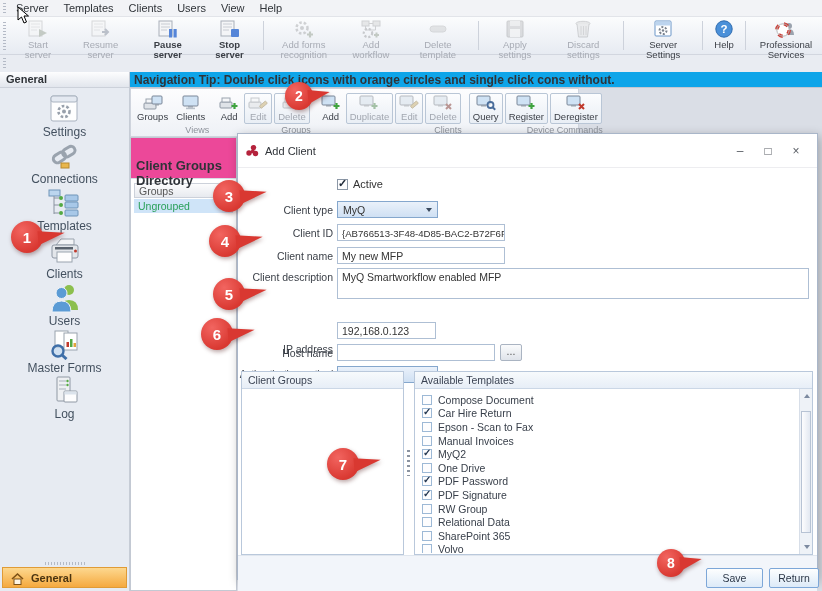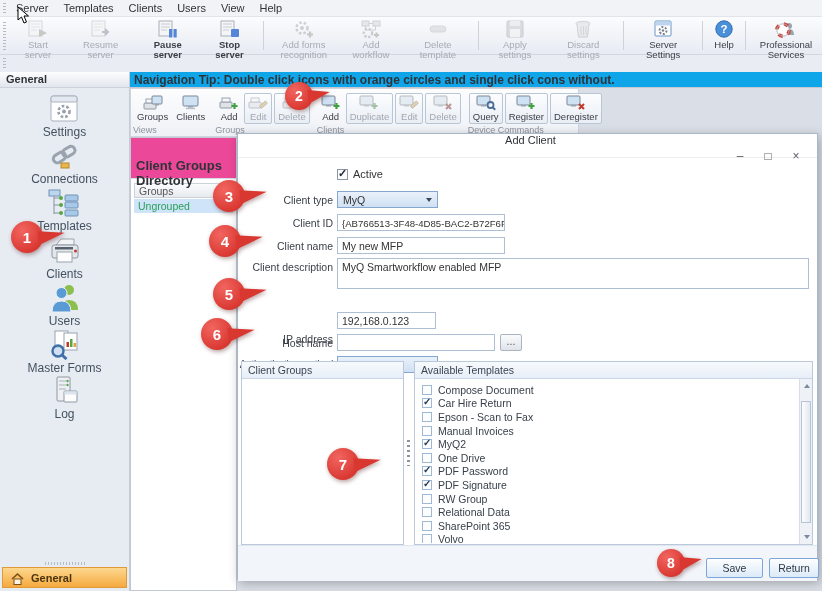--- a/index.html
+++ b/index.html
@@ -32,34 +32,34 @@
 .side-item{height:47px;display:flex;flex-direction:column;align-items:center;justify-content:flex-start;}
 .slabel{margin-top:1px;color:#43505f;font-size:12px;}
 .side-grip{position:absolute;bottom:26px;left:45px;width:40px;height:3px;background:repeating-linear-gradient(to right,#b4bac6 0 1px,transparent 1px 3px);}
 .side-footer{position:absolute;bottom:3px;left:2px;right:2px;height:21px;background:linear-gradient(#fdd88f,#f5a93f);border:1px solid #e09b36;display:flex;align-items:center;gap:6px;padding-left:7px;font-weight:bold;color:#4a3410;}
 
 .navtip{position:absolute;left:130px;top:72px;width:692px;height:16px;background:#0ea5e9;border-bottom:1px solid #c2c7d1;font-weight:bold;color:#2f3338;font-size:12px;padding:1px 4px;}
 
 .ribbon{position:absolute;left:130px;top:88px;width:449px;height:49px;background:linear-gradient(#fdfdfe,#eef1f6);border:1px solid #cfd4dd;display:flex;}
 .rgroup{display:flex;flex-direction:column;padding:0 2px;}
 .rbuttons{flex:1;display:flex;align-items:center;gap:2px;padding:2px 1px 0;}
-.rname{text-align:left;font-size:9px;color:#8d929b;padding-bottom:1px;}
+.rname{text-align:right;font-size:9px;color:#8d929b;padding-bottom:1px;}
 .rbtn{display:flex;flex-direction:column;align-items:center;padding:1px 3px;font-size:9.5px;color:#3c4048;border-radius:2px;}
 .rbtn.boxed{border:1px solid #b9c6d6;background:linear-gradient(#fcfdfe,#e9eef5);}
 .rbtn.disabled{color:#a2a7b0;}
 .rbtn.disabled svg{opacity:.55;filter:grayscale(.5);}
 .rsep{width:1px;background:#d5dae2;margin:3px 1px;}
 
 .directory{position:absolute;left:130px;top:137px;width:107px;height:454px;background:#fff;border:1px solid #c3c9d3;}
 .dir-title{height:17px;font-weight:bold;color:#2f3338;padding:20px 5px;border-bottom:1px solid #d8dde5;background:#ec4899;font-size:13px;}
 .dir-colhead{margin:4px 3px 0;height:15px;background:linear-gradient(#fcfcfd,#e7eaef);border:1px solid #ccd1da;display:flex;justify-content:space-between;align-items:center;padding:0 4px;color:#555;font-size:10.5px;}
 .dir-row{margin:1px 3px 0;height:14px;background:#cfe4f8;color:#2aa05a;padding:1px 4px;font-size:10.5px;}
 
 .dialog{position:absolute;left:237px;top:133px;width:581px;height:447px;background:#fff;border:1px solid #a9b6c9;box-shadow:2px 3px 10px rgba(0,0,0,.28);z-index:20;}
-.dlg-title{height:24px;display:flex;align-items:center;padding:0 7px;border-bottom:1px solid #ededf0;flex-direction:column;}
+.dlg-title{height:34px;display:flex;align-items:center;padding:0 7px;border-bottom:1px solid #ededf0;}
 .dlg-title .ttl{margin-left:6px;color:#2f3338;font-size:11px;}
 .dlg-ctrls{margin-left:auto;display:flex;}
 .dlg-ctrl{width:28px;text-align:center;color:#5a5f66;font-size:12px;line-height:20px;}
 .dlg-body{position:relative;height:423px;}
 .flabel{position:absolute;left:0;width:95px;text-align:right;color:#3a3f47;font-size:10.5px;white-space:nowrap;}
 .flabel.tight{font-size:10px;letter-spacing:-.3px;}
 .fld{position:absolute;height:17px;border:1px solid #aebfd4;background:#fff;font-size:10.5px;padding:2px 4px;color:#333;overflow:hidden;white-space:nowrap;}
 .dd{background:linear-gradient(#eaf1fa,#cfe0f3);border:1px solid #85a7cd;display:flex;align-items:center;justify-content:space-between;padding:1px 5px;}
 .dd .arr{width:0;height:0;border-left:3.5px solid transparent;border-right:3.5px solid transparent;border-top:4px solid #3a4a5e;}
 .chkrow{position:absolute;display:flex;align-items:center;gap:5px;}

